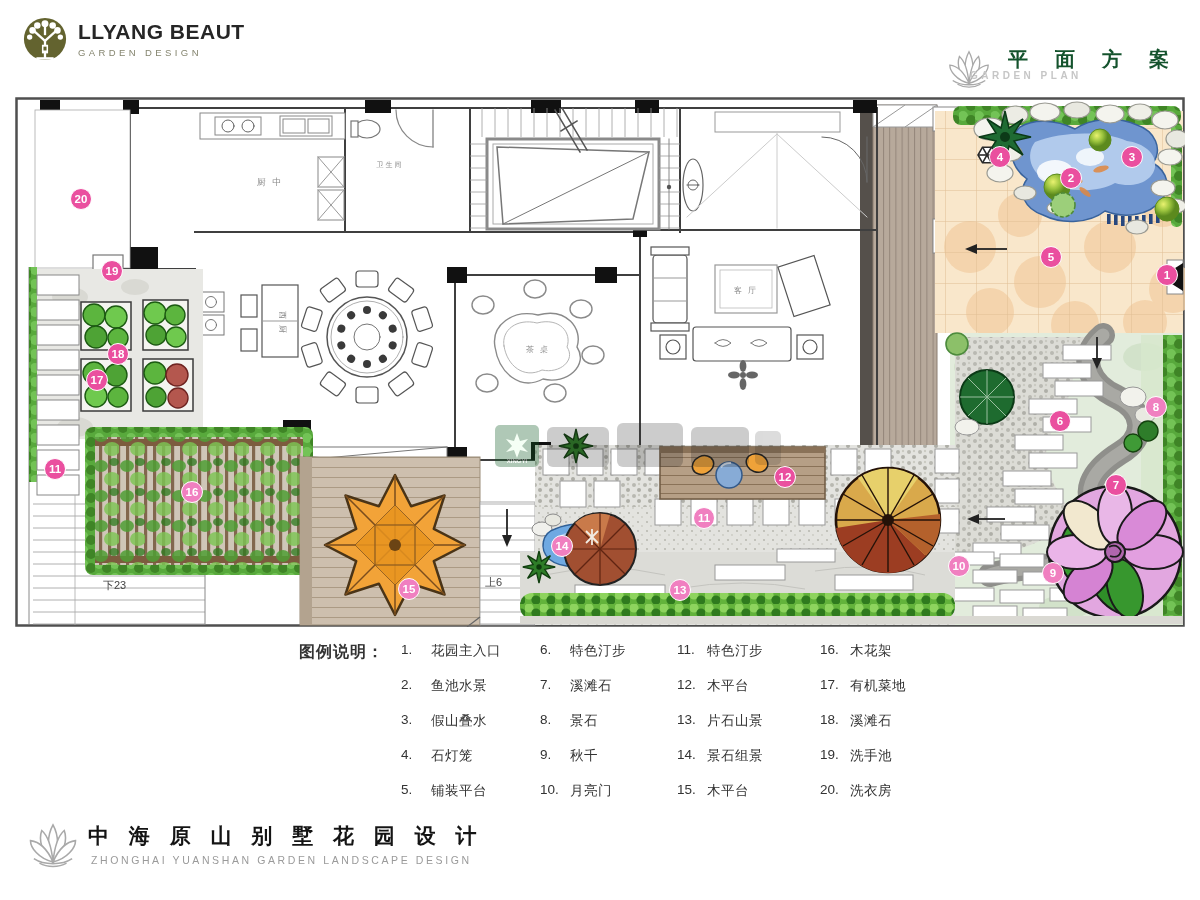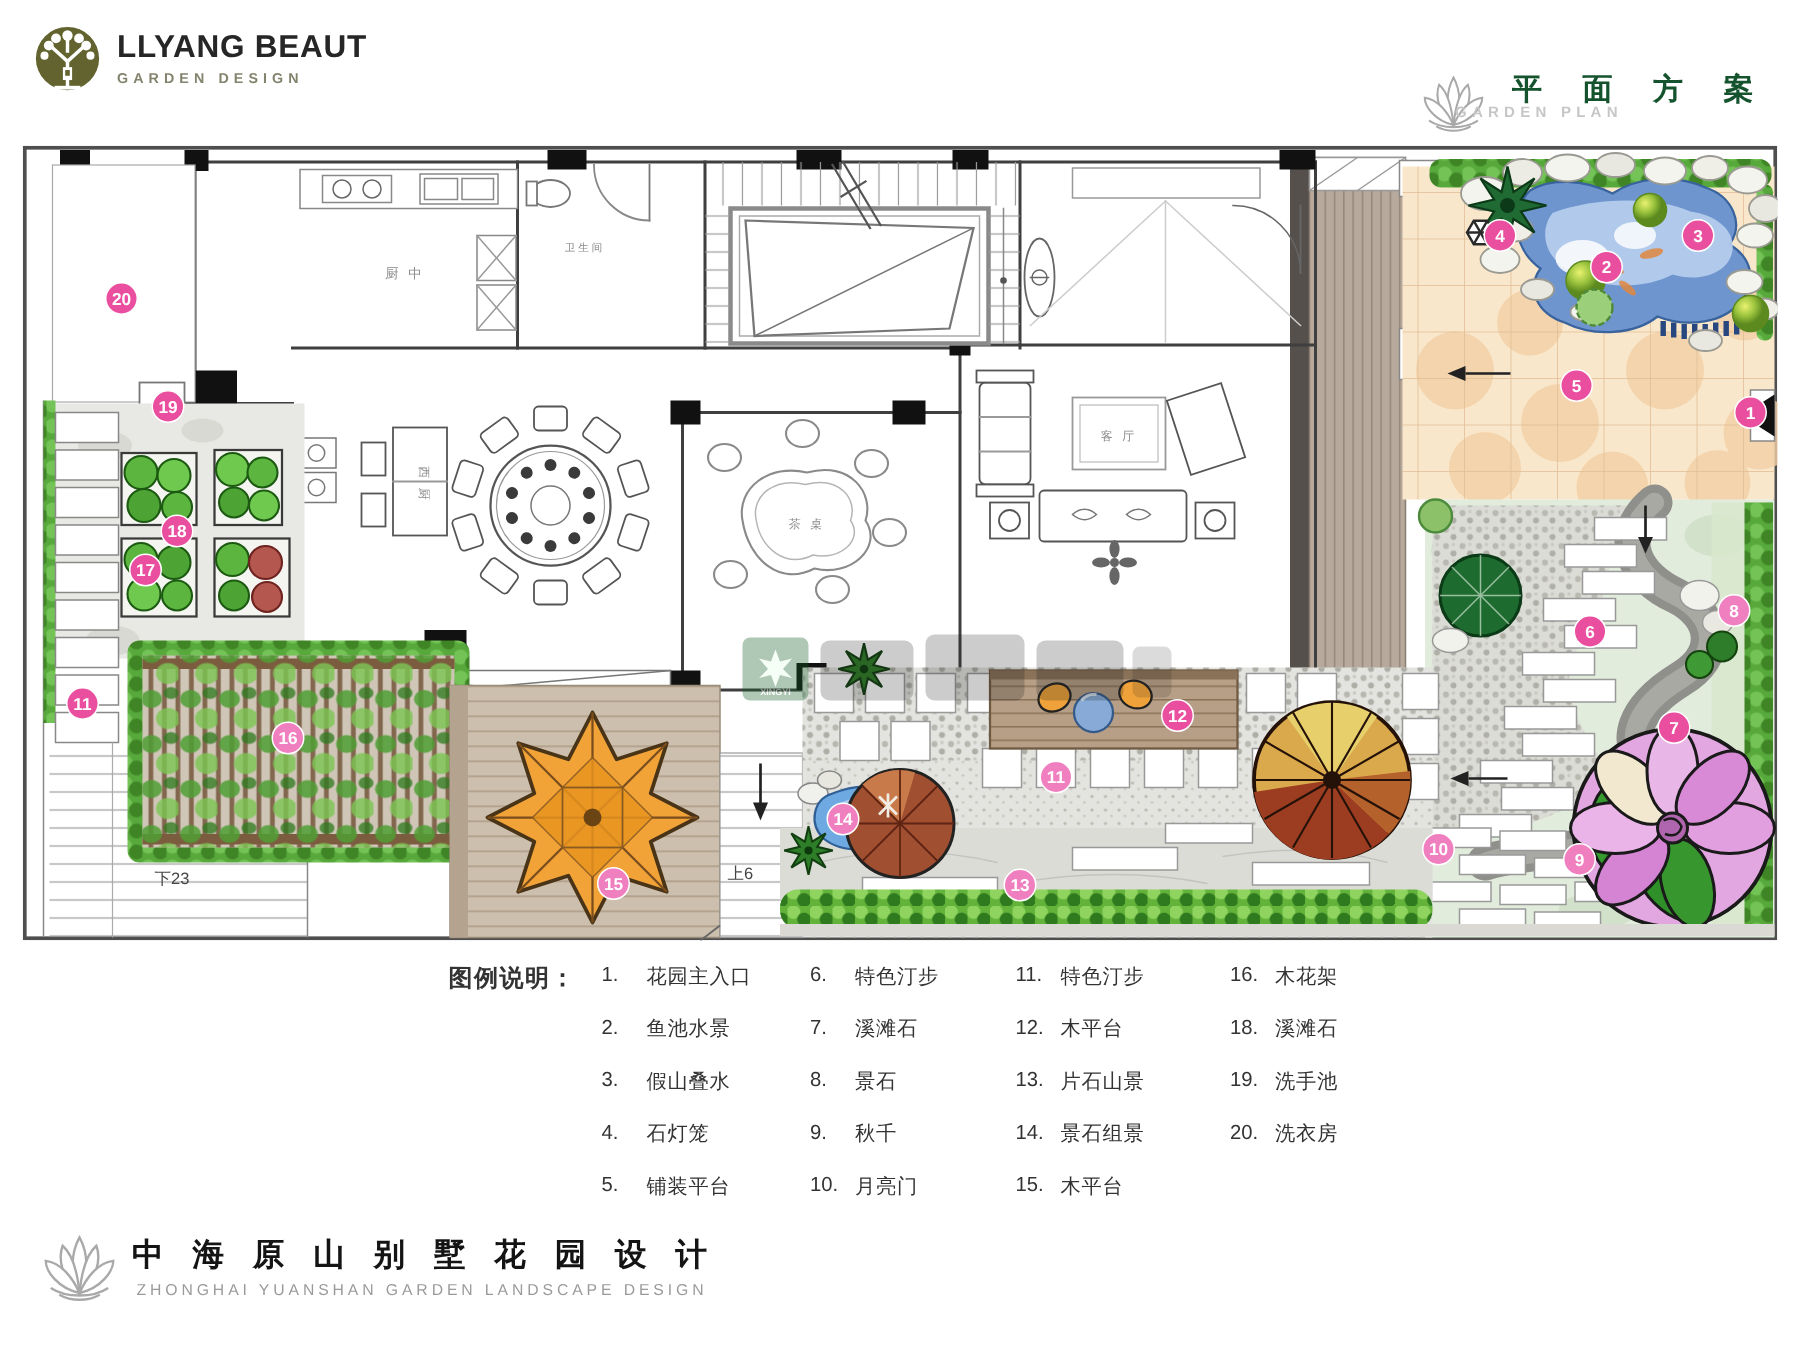--- a/index.html
+++ b/index.html
@@ -3,42 +3,42 @@
 <meta charset="utf-8">
 <style>
   html,body{margin:0;padding:0;background:#fff;}
   body{width:1200px;height:900px;position:relative;overflow:hidden;
        font-family:"Liberation Sans","DejaVu Sans",sans-serif;color:#222;}
   .abs{position:absolute;}
 
   
   .logo-wrap{left:22px;top:16px;display:flex;align-items:center;gap:10px;}
   .logo-text .l1{font-size:21px;font-weight:800;color:#262626;letter-spacing:.5px;}
-  .logo-text .l2{font-size:9.5px;color:#84846e;letter-spacing:3.4px;margin-top:3px;font-weight:700;}
+  .logo-text .l2{font-size:9.5px;color:#84846e;letter-spacing:3.4px;margin-top:3px;font-weight:400;}
 
   
   .tr-lotus{left:946px;top:46px;}
   .plan-title-cn{left:1008px;top:46px;font-size:20px;font-weight:700;color:#14532d;letter-spacing:11px;white-space:nowrap;font-family:Liberation Serif, serif;}
   .plan-title-en{left:970px;top:70px;font-size:10px;font-weight:700;color:#c6c6c6;letter-spacing:3.5px;white-space:nowrap;}
 
   
   #plan-box{left:15px;top:97px;width:1170px;height:530px;}
 
   
   .legend-heading{left:299px;top:642px;font-size:16px;font-weight:700;color:#333;letter-spacing:1px;}
   #legend-grid{left:401px;top:642px;display:grid;
      grid-auto-flow:column;grid-template-rows:repeat(5,35px);
      grid-template-columns:139px 137px 143px 160px;}
   .lg-item{display:flex;align-items:flex-start;font-size:13.5px;color:#333;}
   .lg-item .num{width:30px;flex:none;}
   .lg-item .lbl{letter-spacing:.5px;}
 
   
   .ft-lotus{left:26px;top:818px;}
-  .ft-cn{left:88px;top:822px;font-size:21px;font-weight:700;color:#141414;letter-spacing:7px;white-space:nowrap;font-family:Liberation Serif, serif;}
+  .ft-cn{left:88px;top:822px;font-size:21px;font-weight:700;color:#141414;letter-spacing:7px;white-space:nowrap;}
   .ft-en{left:91px;top:854px;font-size:10.5px;color:#9a9a9a;letter-spacing:2.6px;white-space:nowrap;}
 
   svg text{font-family:"Liberation Sans","DejaVu Sans",sans-serif;}
 </style>
 </head>
 <body>
 
 <div class="abs logo-wrap">
   <svg width="46" height="46" viewBox="-24 -24 48 48">
     <circle r="22" fill="#63632f"></circle>
@@ -903,20 +903,24 @@
     </div>
     <div class="lg-item">
       <span class="num">15.</span>
       <span class="lbl">木平台</span>
     </div>
     <div class="lg-item">
       <span class="num">16.</span>
       <span class="lbl">木花架</span>
     </div>
     <div class="lg-item">
+      <span class="num">17.</span>
+      <span class="lbl">有机菜地</span>
+    </div>
+    <div class="lg-item">
       <span class="num">18.</span>
       <span class="lbl">溪滩石</span>
     </div>
     <div class="lg-item">
       <span class="num">19.</span>
       <span class="lbl">洗手池</span>
     </div>
     <div class="lg-item">
       <span class="num">20.</span>
       <span class="lbl">洗衣房</span>

